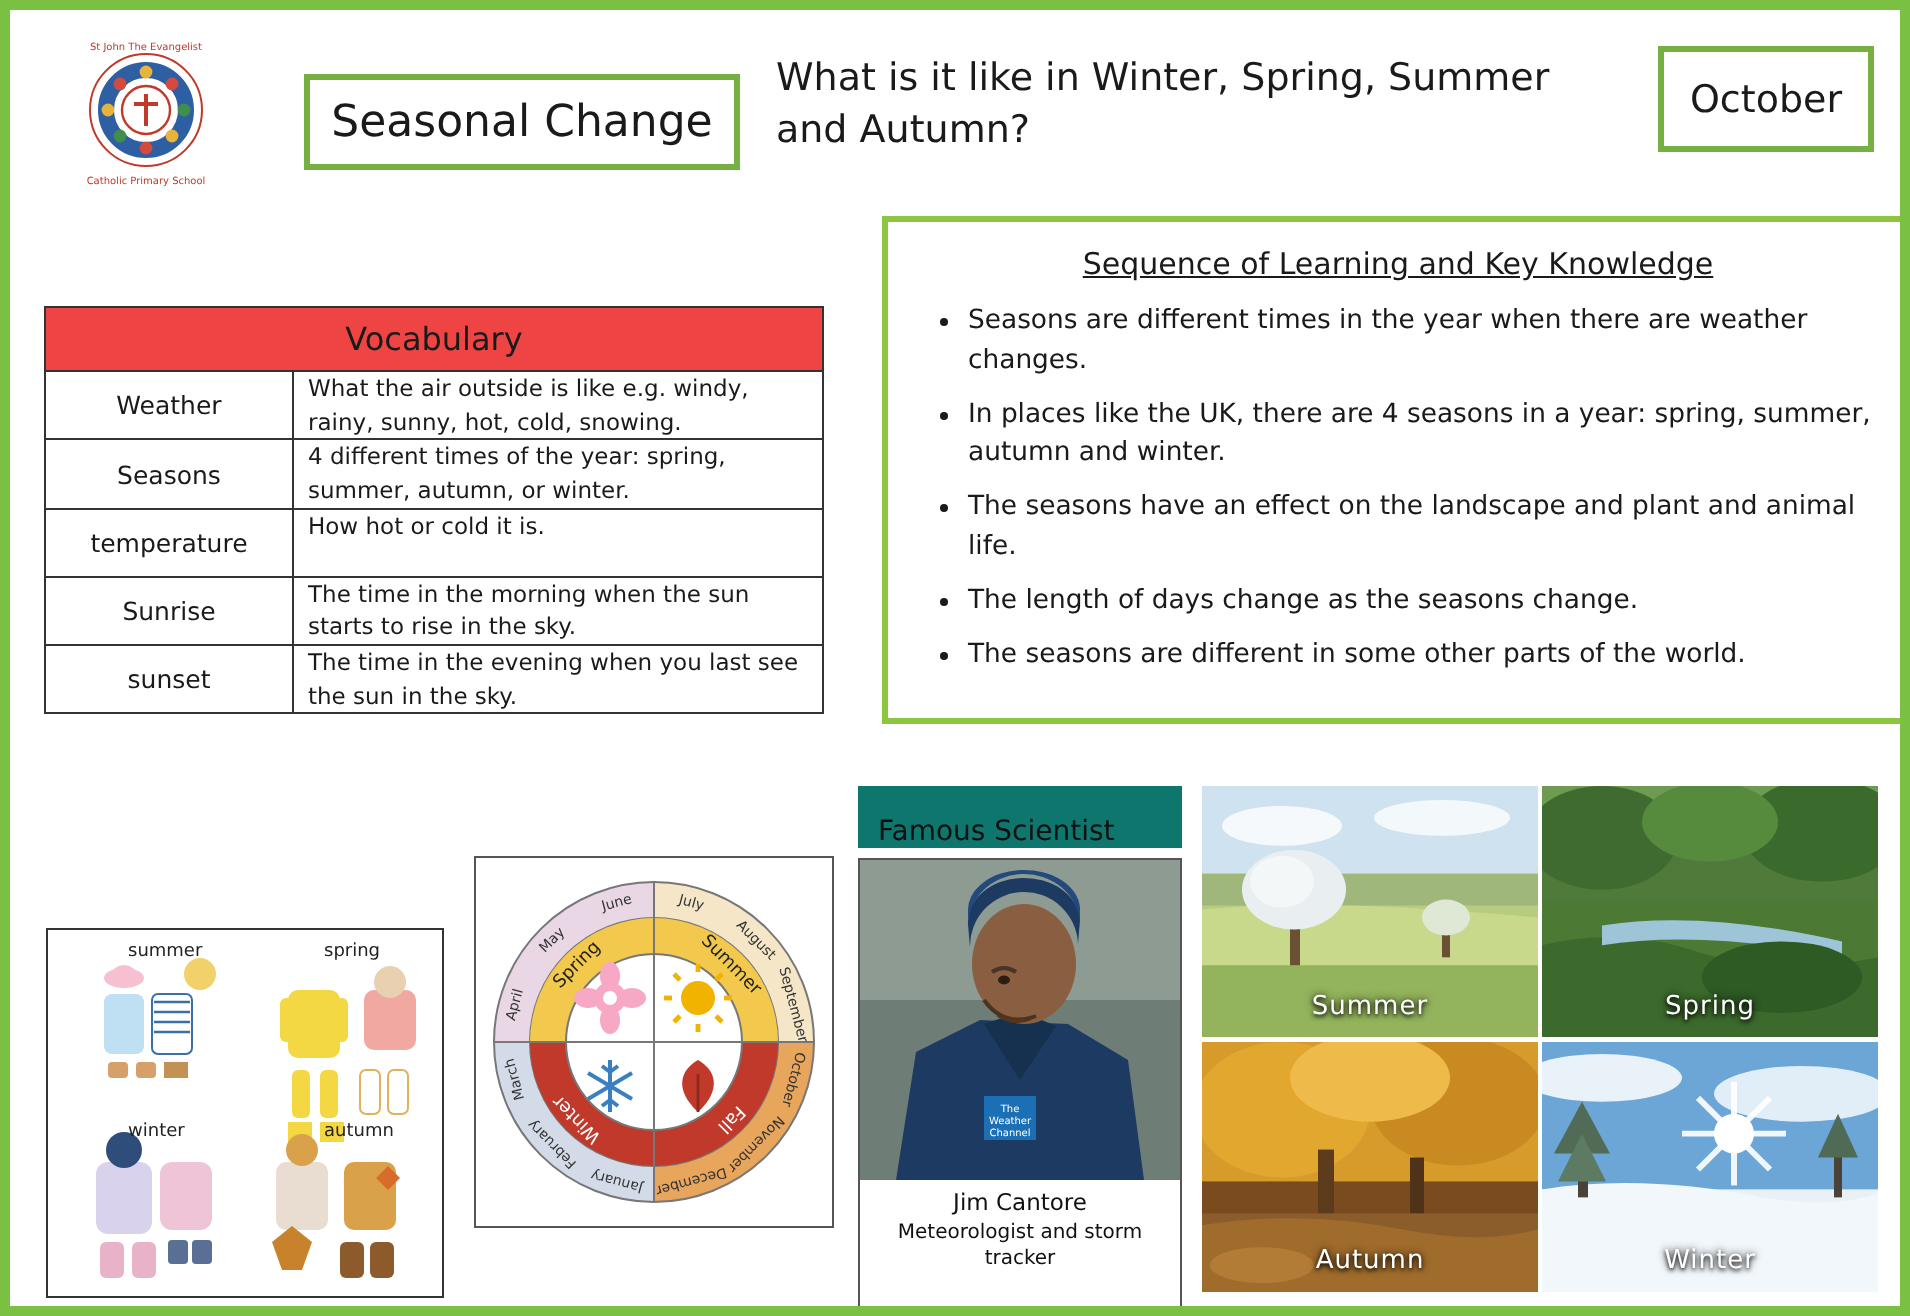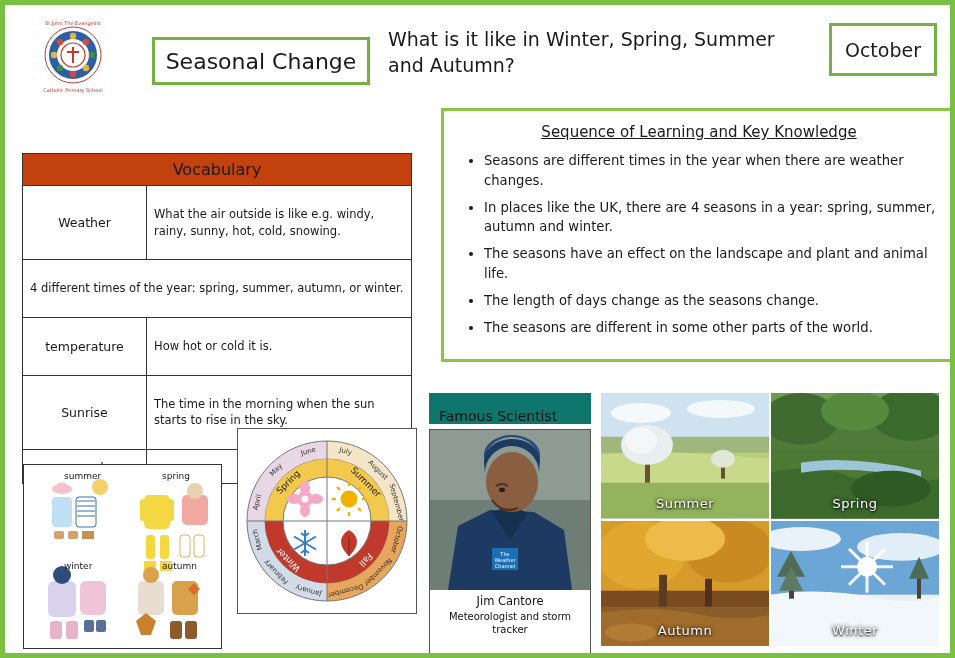--- a/index.html
+++ b/index.html
@@ -51,41 +51,41 @@
   .subject-box span { font-size: 19px; color: #1a1a1a; }
 
   
   .vocab {
     position: absolute; left: 17px; top: 148px;
     width: 390px;
     border: 1.5px solid #333;
     border-collapse: collapse;
   }
   .vocab .vhead {
-    background: #c2410c;
+    background: #ef4444;
     border-bottom: 1.5px solid #333;
     text-align: center;
     padding: 6px 0;
     font-size: 16px;
     color: #1a1a1a;
   }
   .vrow { display: flex; border-bottom: 1.2px solid #333; }
   .vrow:last-child { border-bottom: none; }
   .vterm {
     width: 124px;
     border-right: 1.2px solid #333;
     padding: 9px 4px;
     text-align: center;
     font-size: 12.5px;
     color: #1a1a1a;
     display: flex; align-items: center; justify-content: center;
   }
   .vdef {
     flex: 1;
-    padding: 20px 7px;
+    padding: 0 7px;
     font-size: 11.5px;
     line-height: 1.45;
     color: #1a1a1a;
   }
 
   
   .seq {
     position: absolute; left: 436px; top: 103px;
     width: 516px; height: 254px;
     border: 3px solid #8cc63f;
@@ -220,32 +220,34 @@
     <span>October</span>
   </div>
 
   <div class="vocab">
     <div class="vhead">Vocabulary</div>
     <div class="vrow">
       <div class="vterm">Weather</div>
       <div class="vdef">What the air outside is like e.g. windy, rainy, sunny, hot, cold, snowing.</div>
     </div>
     <div class="vrow">
+      <div class="vterm">Seasons</div>
       <div class="vdef">4 different times of the year: spring, summer, autumn, or winter.</div>
     </div>
     <div class="vrow">
       <div class="vterm">temperature</div>
       <div class="vdef">How hot or cold it is.</div>
     </div>
     <div class="vrow">
       <div class="vterm">Sunrise</div>
       <div class="vdef">The time in the morning when the sun starts to rise in the sky.</div>
     </div>
     <div class="vrow">
       <div class="vterm">sunset</div>
+      <div class="vdef">The time in the evening when you last see the sun in the sky.</div>
     </div>
   </div>
 
   <div class="seq">
     <h2>Sequence of Learning and Key Knowledge</h2>
     <ul>
       <li>Seasons are different times in the year when there are weather changes.</li>
       <li>In places like the UK, there are 4 seasons in a year: spring, summer, autumn and winter.</li>
       <li>The seasons have an effect on the landscape and plant and animal life.</li>
       <li>The length of days change as the seasons change.</li>

